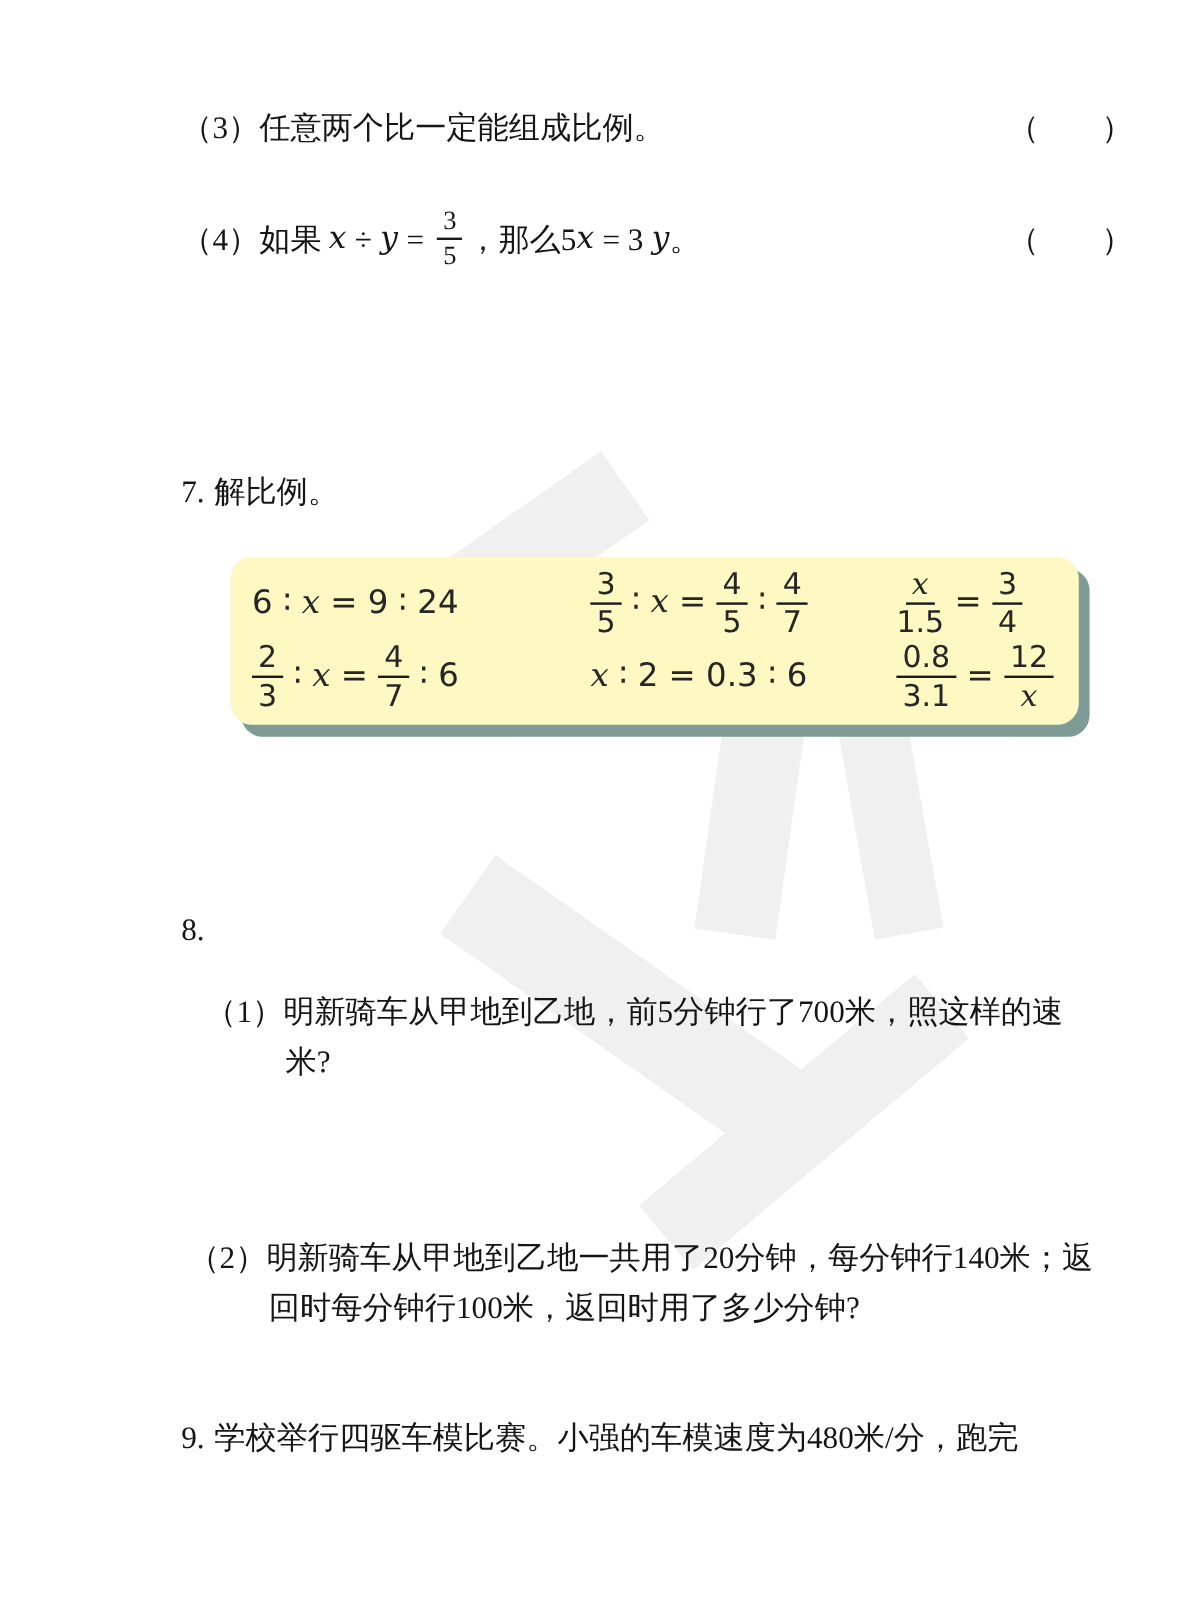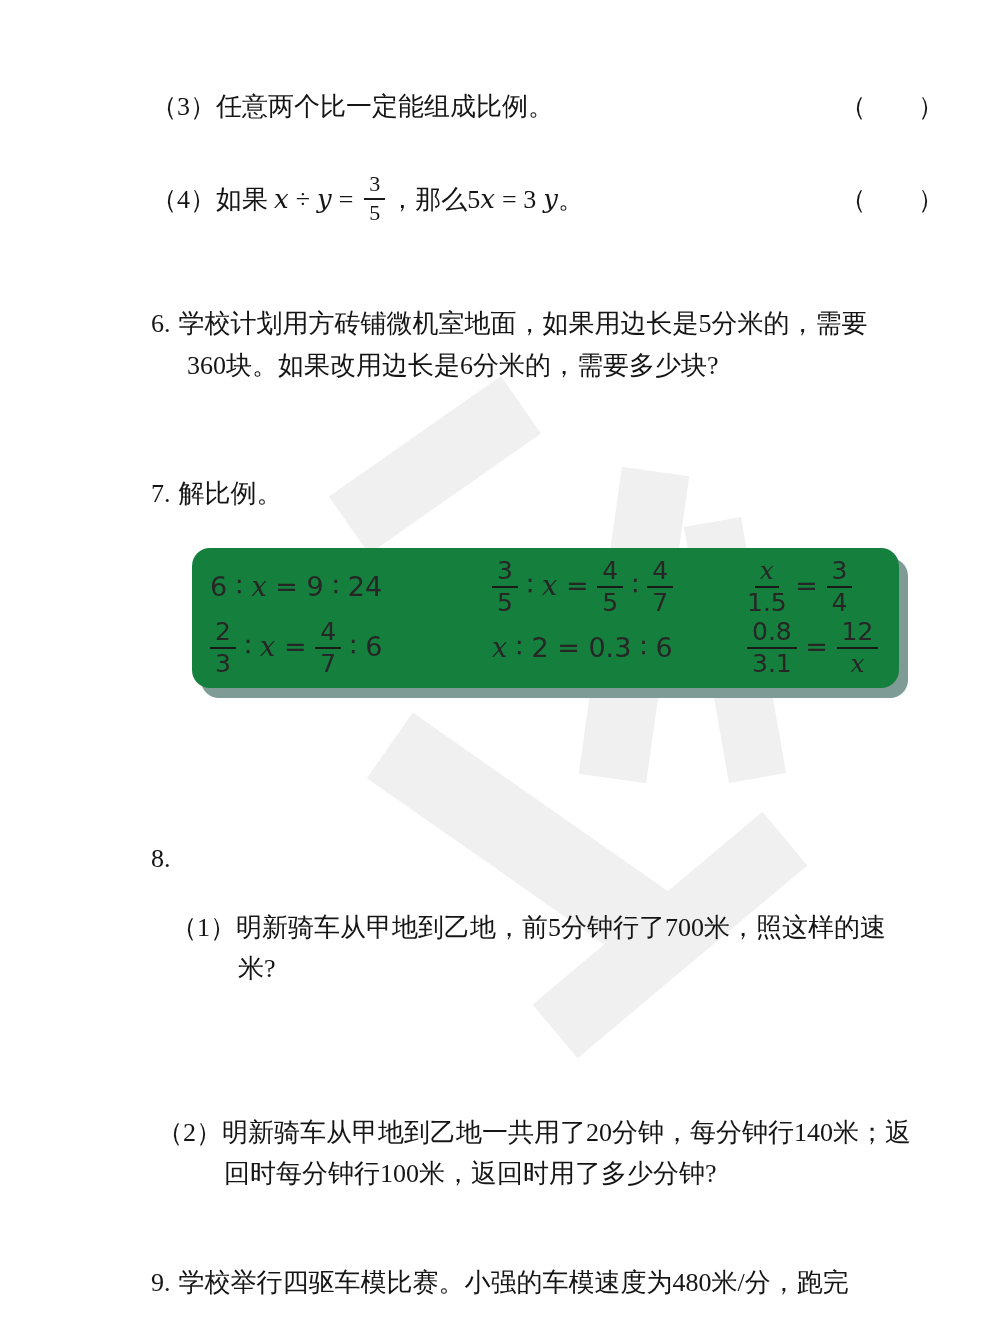--- a/index.html
+++ b/index.html
@@ -18,21 +18,21 @@
   .var{font-family:"DejaVu Serif",serif;font-style:italic;}
   
   .frac{display:inline-flex;flex-direction:column;align-items:center;vertical-align:middle;
         line-height:1.12;font-family:inherit;}
   .frac .fn{border-bottom:2.5px solid #1a1a1a;padding:0 5px 1px 5px;}
   .frac .fd{padding-top:1px;}
   .frac-sm{font-size:22px;margin:0 4px;}
   .ind67{padding-left:67px;}
   .ind36{padding-left:36px;}
   
-  .pinkbox{background:#15803d;border-radius:18px;box-shadow:9px 10px 0 #7e9b95;
+  .pinkbox{background:#fef9c3;border-radius:18px;box-shadow:9px 10px 0 #7e9b95;
            width:707px;height:140px;display:grid;grid-template-columns:282px 255px 1fr;
            grid-template-rows:1fr 1fr;align-items:center;justify-items:start;
            padding:8px 10px 10px 18px;box-sizing:border-box;
            font-family:"DejaVu Sans","Liberation Sans",sans-serif;font-size:27px;color:#262626;}
   .pinkbox .eq{white-space:pre-wrap;}
   .pinkbox .frac{font-size:25px;}
   .z1{position:relative;z-index:1;}
 </style>
 </head>
 <body>
@@ -64,24 +64,20 @@
         </span>
       <span>，那么5</span>
       <span class="var">x</span>
       <span class="eqs">= 3</span>
       <span class="var">y</span>
       <span>。</span>
     </div>
     <div class="blank">（　　）</div>
   </div>
 
-  <div class="abs body-text z1" style="top:198px;left:107px;width:840px;line-height:42px;">
-    <div><span style="margin-right:8px;">6.</span><span>学校计划用方砖铺微机室地面，如果用边长是5分米的，需要</span></div>
-    <div class="ind36">360块。如果改用边长是6分米的，需要多少块?</div>
-  </div>
 
   <div class="abs body-text z1" style="top:284px;left:107px;">
     <span style="margin-right:8px;">7.</span><span>解比例。</span>
   </div>
 
   <div class="abs pinkbox z1" style="top:318px;left:148px;">
     <div class="eq"><span>6 ∶ </span><span class="var">x</span><span> = 9 ∶ 24</span></div>
     <div class="eq"><span class="frac"><span class="fn">3</span><span class="fd">5</span></span><span> ∶ </span><span class="var">x</span><span> = </span><span class="frac"><span class="fn">4</span><span class="fd">5</span></span><span> ∶ </span><span class="frac"><span class="fn">4</span><span class="fd">7</span></span></div>
     <div class="eq"><span class="frac"><span class="fn var">x</span><span class="fd">1.5</span></span><span> = </span><span class="frac"><span class="fn">3</span><span class="fd">4</span></span></div>
     <div class="eq"><span class="frac"><span class="fn">2</span><span class="fd">3</span></span><span> ∶ </span><span class="var">x</span><span> = </span><span class="frac"><span class="fn">4</span><span class="fd">7</span></span><span> ∶ 6</span></div>

